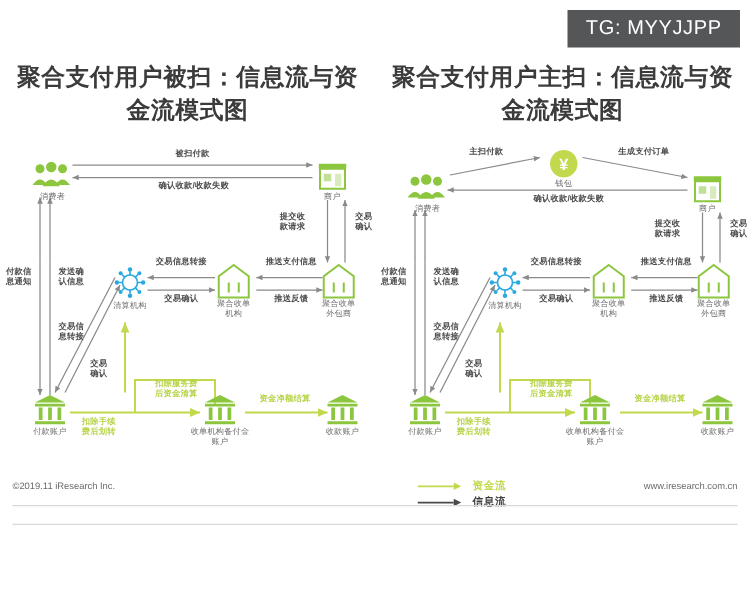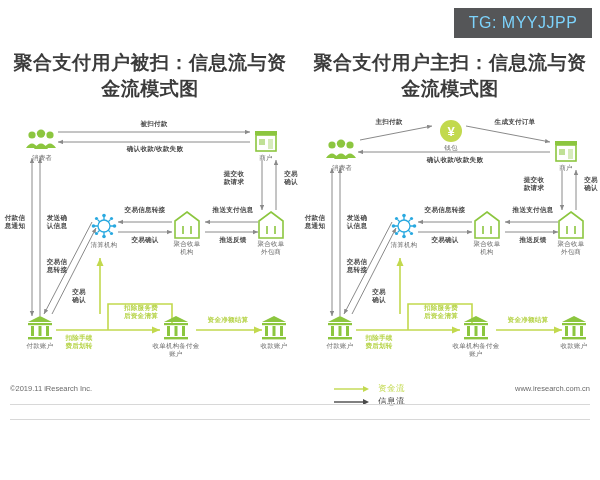--- a/index.html
+++ b/index.html
@@ -4,21 +4,21 @@
 <style>
   html,body{margin:0;padding:0;}
   body{
     width:600px;height:480px;overflow:hidden;background:#ffffff;
     font-family:"Liberation Sans","DejaVu Sans",sans-serif;
     -webkit-font-smoothing:antialiased;
   }
   .page{position:relative;width:600px;height:480px;background:#fff;}
 
   
-  .wm{position:absolute;background:#555658;color:#7dd3fc;display:flex;
+  .wm{position:absolute;background:#555658;color:#ffffff;display:flex;
       align-items:center;justify-content:center;letter-spacing:.5px;}
   .wm-tg{right:8px;top:8px;width:138px;height:30px;font-size:16px;}
   .wm-url{left:10px;top:436px;width:200px;height:38px;font-size:16px;}
 
   
   .title{position:absolute;top:50px;width:276px;text-align:center;
          color:#3b3b3b;font-size:19px;font-weight:bold;line-height:1.35;
          letter-spacing:.5px;}
   .title.left{left:12px;}
   .title.right{left:312px;}
@@ -32,21 +32,21 @@
   
   .lbl{position:absolute;color:#4c4c4c;font-size:6.5px;line-height:1.25;
        text-align:center;white-space:pre-line;letter-spacing:.2px;}
   .lbl.node{color:#6f6f6f;font-size:6.5px;}
   .lbl.flow{color:#4a4a4a;font-weight:bold;font-size:6.6px;}
   .lbl.money{color:#b7d44a;font-weight:bold;font-size:6.6px;}
 
   
   .legend{position:absolute;left:334px;top:382px;}
   .legend .row{display:flex;align-items:center;height:13px;}
-  .legend .row .txt{font-size:8.5px;margin-left:8px;letter-spacing:.5px;}
+  .legend .row .txt{font-size:8.5px;margin-left:8px;letter-spacing:.5px;font-weight:bold;}
   .legend .money .txt{color:#c2d94e;}
   .legend .info .txt{color:#3d3d3d;text-align:right;}
 
   
   .source{position:absolute;left:10px;top:390px;font-size:8px;color:#4a4a4a;}
   .rule{position:absolute;left:10px;width:580px;height:1px;background:#d8d8d8;}
   .rule.r1{top:404px;}
   .rule.r2{top:419px;}
   .foot{position:absolute;top:384px;font-size:7.5px;color:#6a6a6a;}
   .foot.l{left:10px;}

